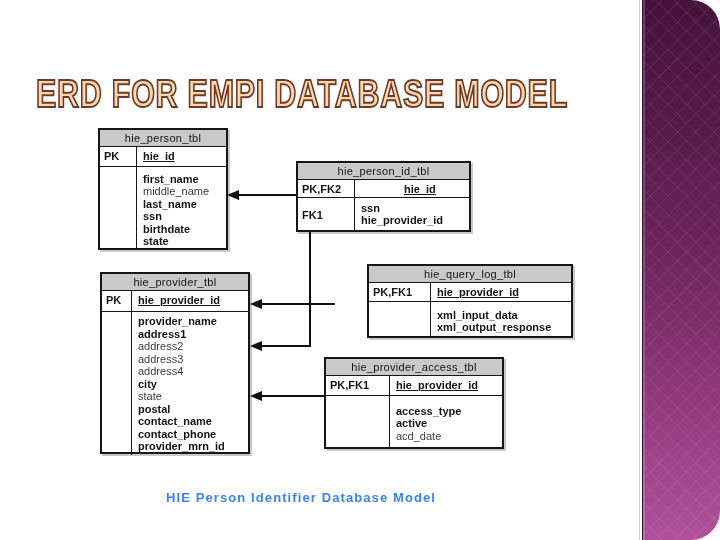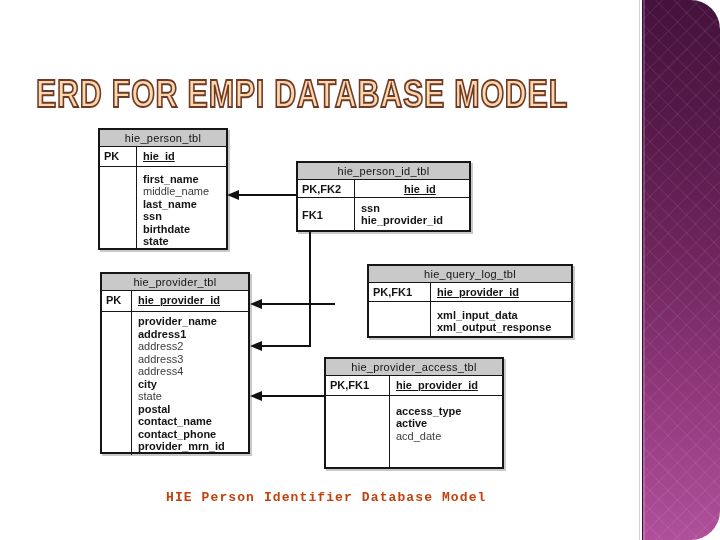--- a/index.html
+++ b/index.html
@@ -49,41 +49,41 @@
 
   #t3{left:100px;top:272px;width:150px;height:182px;--kw:23px;}
   #t3 .keys{min-height:20px;}
   #t3 .grow .fcell{padding-top:3px;}
   #t3 .attr{line-height:12.5px;}
 
   #t4{left:335px;top:264px;width:206px;height:74px;margin-left:32px;--kw:55px;}
   #t4 .keys{min-height:18px;}
   #t4 .grow .fcell{padding-top:7px;}
 
-  #t5{left:324px;top:357px;width:180px;height:112px;--kw:57px;}
+  #t5{left:324px;top:357px;width:180px;height:92px;--kw:57px;}
   #t5 .keys{min-height:19px;}
   #t5 .grow .fcell{padding-top:9px;}
 
   
   .hline,.vline{position:absolute;background:#111;}
   .arr{position:absolute;width:0;height:0;border-top:5px solid transparent;
     border-bottom:5px solid transparent;border-right:12px solid #111;}
   #c1{left:239px;top:194px;width:57px;height:2px;}
   #a1{left:227px;top:190px;}
   #c2v{left:309px;top:232px;width:2px;height:115px;}
   #c2{left:261px;top:345px;width:50px;height:2px;}
   #a2{left:250px;top:341px;}
   #c3{left:261px;top:303px;width:74px;height:2px;}
   #a3{left:250px;top:299px;}
   #c4{left:261px;top:395px;width:63px;height:2px;}
   #a4{left:250px;top:391px;}
 
   
   .caption{position:absolute;left:166px;top:490px;font-size:13px;font-weight:bold;
-    letter-spacing:1.1px;color:#c2410c;white-space:nowrap;font-family:Liberation Mono, monospace;}
+    letter-spacing:1.1px;color:#3b82f6;white-space:nowrap;}
 </style>
 </head>
 <body>
 
 <div class="stage">
 
   <div class="panel-gap-line"></div>
   <div class="panel"></div>
 
   <div class="title">ERD FOR EMPI DATABASE MODEL</div>

